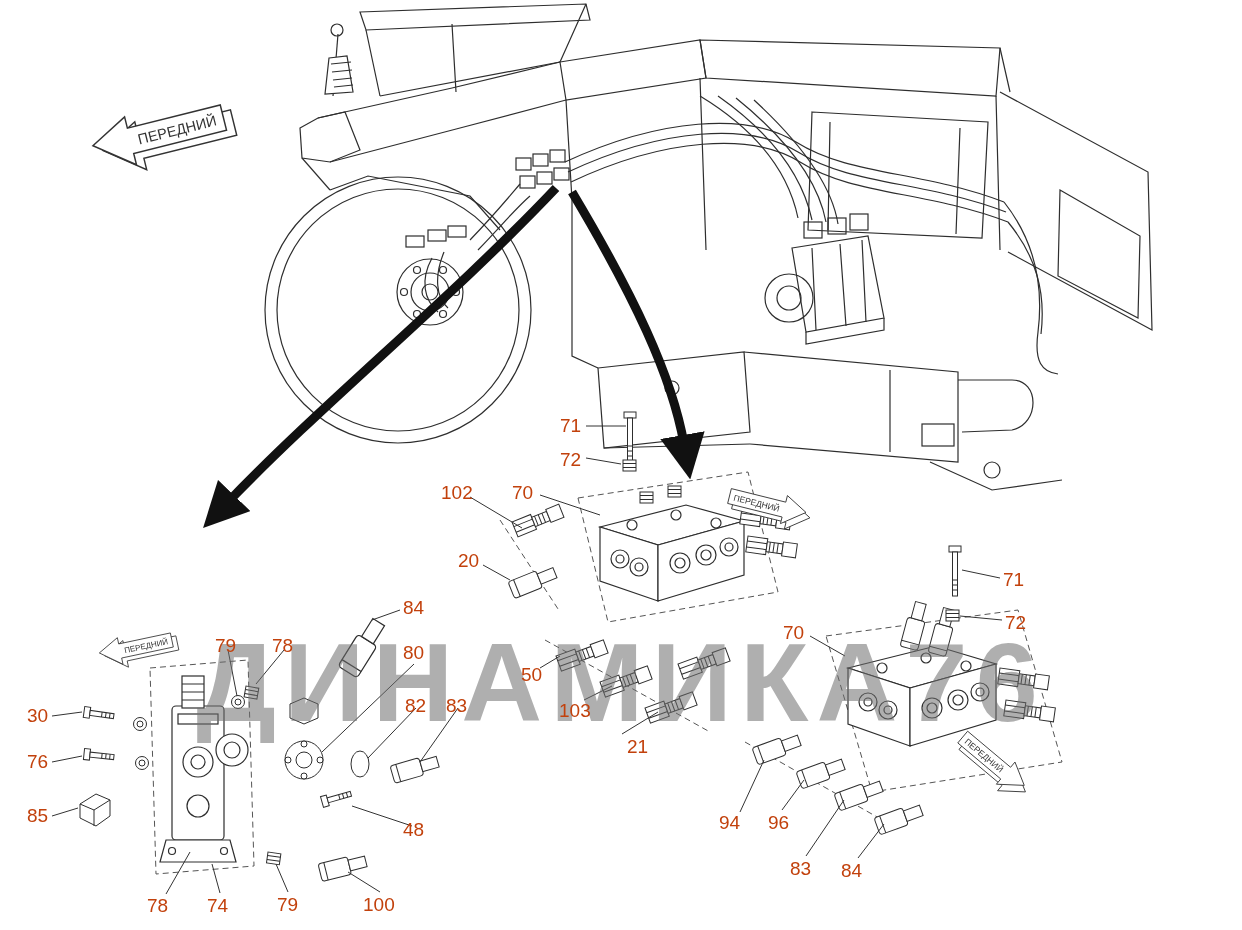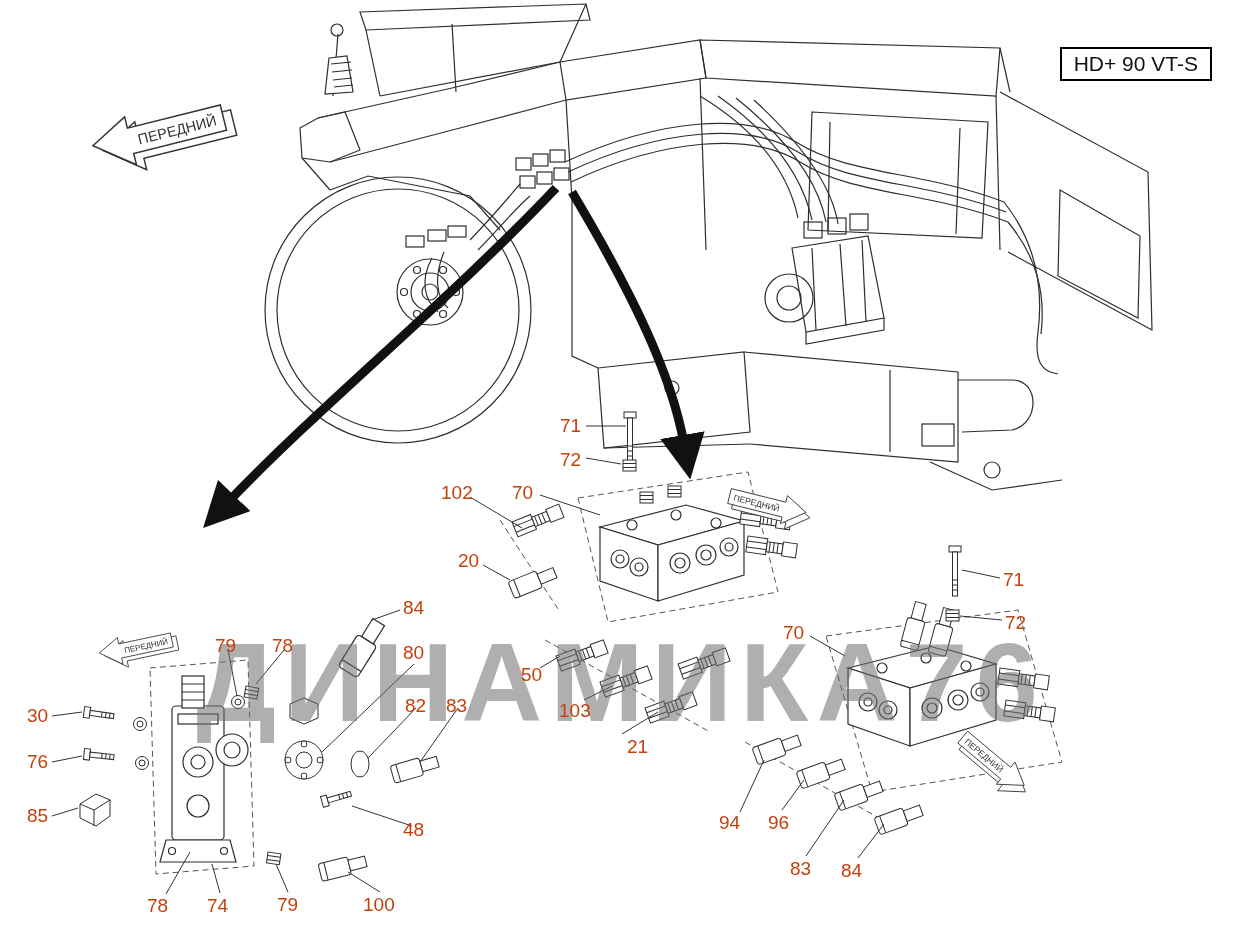--- a/index.html
+++ b/index.html
@@ -318,21 +318,20 @@
       <text x="59" y="21" text-anchor="middle" font-size="10" fill="#333">ПЕРЕДНИЙ</text>
     </g>
     <g transform="translate(972,726) rotate(40) scale(0.85)" font-family="Liberation Sans, sans-serif">
       <use href="#arrow-right-shape"></use>
       <text x="33" y="21" text-anchor="middle" font-size="10" fill="#333">ПЕРЕДНИЙ</text>
     </g>
   </svg>
 
   <div class="wm">ДИНАМИКА76</div>
 
-  <div class="badge">HD+ 90 VT-S</div>
 
   <div class="co" style="left:560px;top:416px">71</div>
   <div class="co" style="left:560px;top:450px">72</div>
   <div class="co" style="left:441px;top:483px">102</div>
   <div class="co" style="left:512px;top:483px">70</div>
   <div class="co" style="left:458px;top:551px">20</div>
   <div class="co" style="left:403px;top:598px">84</div>
   <div class="co" style="left:215px;top:636px">79</div>
   <div class="co" style="left:272px;top:636px">78</div>
   <div class="co" style="left:403px;top:643px">80</div>

